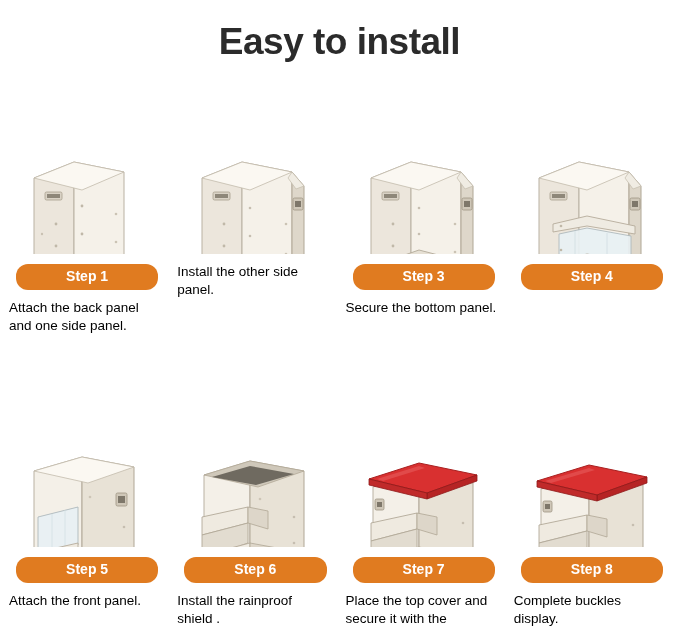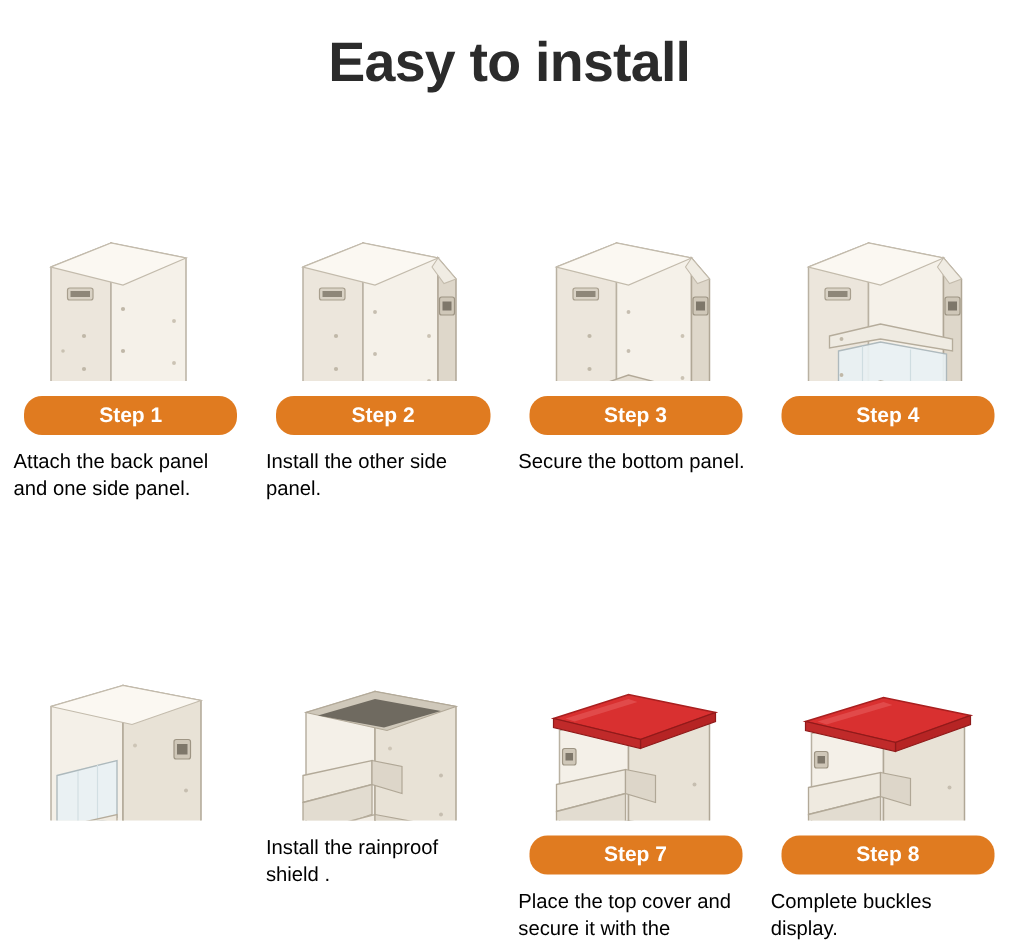--- a/index.html
+++ b/index.html
@@ -141,21 +141,20 @@
           <circle cx="44" cy="172" r="1.4" fill="#c0b8a8"></circle>
           <circle cx="44" cy="193" r="1.4" fill="#c0b8a8"></circle>
           <circle cx="70" cy="134" r="1.3" fill="#c6beb0"></circle>
           <circle cx="70" cy="162" r="1.3" fill="#c6beb0"></circle>
           <circle cx="70" cy="188" r="1.3" fill="#c6beb0"></circle>
           <circle cx="106" cy="150" r="1.3" fill="#cbc3b4"></circle>
           <circle cx="106" cy="180" r="1.3" fill="#cbc3b4"></circle>
           <ellipse cx="72" cy="218" rx="50" ry="3" fill="#e8e4dc" opacity="0.7"></ellipse>
         </svg>
       </div>
-      <div class="step-badge">Step 2</div>
       <div class="caption">Install the other side panel.</div>
     </div>
 
     <div class="cell">
       <div class="figure">
         <svg width="150" height="180" viewBox="0 0 150 180">
 
           <polygon points="22,104 62,88 62,198 22,214" fill="#ece6dc" stroke="#b9b1a2" stroke-width="1"></polygon>
 
           <polygon points="62,88 112,98 112,212 62,198" fill="#f5f1e9" stroke="#b9b1a2" stroke-width="1"></polygon>
@@ -245,20 +244,22 @@
 
           <rect x="104" y="126" width="11" height="13" rx="1.5" fill="#cfc7b8" stroke="#9e9584" stroke-width="0.8"></rect>
           <rect x="106" y="129" width="7" height="7" fill="#7e776a"></rect>
 
           <circle cx="112" cy="160" r="1.3" fill="#c6beb0"></circle>
           <circle cx="112" cy="188" r="1.3" fill="#c6beb0"></circle>
           <circle cx="78" cy="130" r="1.3" fill="#cdc5b6"></circle>
           <ellipse cx="72" cy="216" rx="52" ry="3" fill="#e8e4dc" opacity="0.7"></ellipse>
         </svg>
       </div>
+      <div class="step-badge">Step 5</div>
+      <div class="caption">Attach the front panel.</div>
     </div>
 
     <div class="cell">
       <div class="figure">
         <svg width="150" height="180" viewBox="0 0 150 180">
 
           <polygon points="24,108 70,94 70,204 24,218" fill="#f4f0e8" stroke="#b9b1a2" stroke-width="1"></polygon>
 
           <polygon points="70,94 124,104 124,218 70,204" fill="#e8e2d6" stroke="#b0a796" stroke-width="1"></polygon>
 
@@ -274,20 +275,21 @@
 
           <polygon points="70,176 124,186 124,204 70,196" fill="#ded7ca" stroke="#b0a796" stroke-width="0.8"></polygon>
 
           <circle cx="114" cy="150" r="1.3" fill="#c6beb0"></circle>
           <circle cx="114" cy="176" r="1.3" fill="#c6beb0"></circle>
           <circle cx="114" cy="200" r="1.3" fill="#c6beb0"></circle>
           <circle cx="80" cy="132" r="1.3" fill="#cdc5b6"></circle>
           <ellipse cx="74" cy="220" rx="54" ry="3" fill="#e8e4dc" opacity="0.7"></ellipse>
         </svg>
       </div>
+      <div class="step-badge">Step 6</div>
       <div class="caption">Install the rainproof shield .</div>
     </div>
 
     <div class="cell">
       <div class="figure">
         <svg width="150" height="180" viewBox="0 0 150 180">
 
           <polygon points="24,120 70,106 70,206 24,220" fill="#f4f0e8" stroke="#b9b1a2" stroke-width="1"></polygon>
 
           <polygon points="70,106 124,116 124,220 70,206" fill="#e8e2d6" stroke="#b0a796" stroke-width="1"></polygon>

